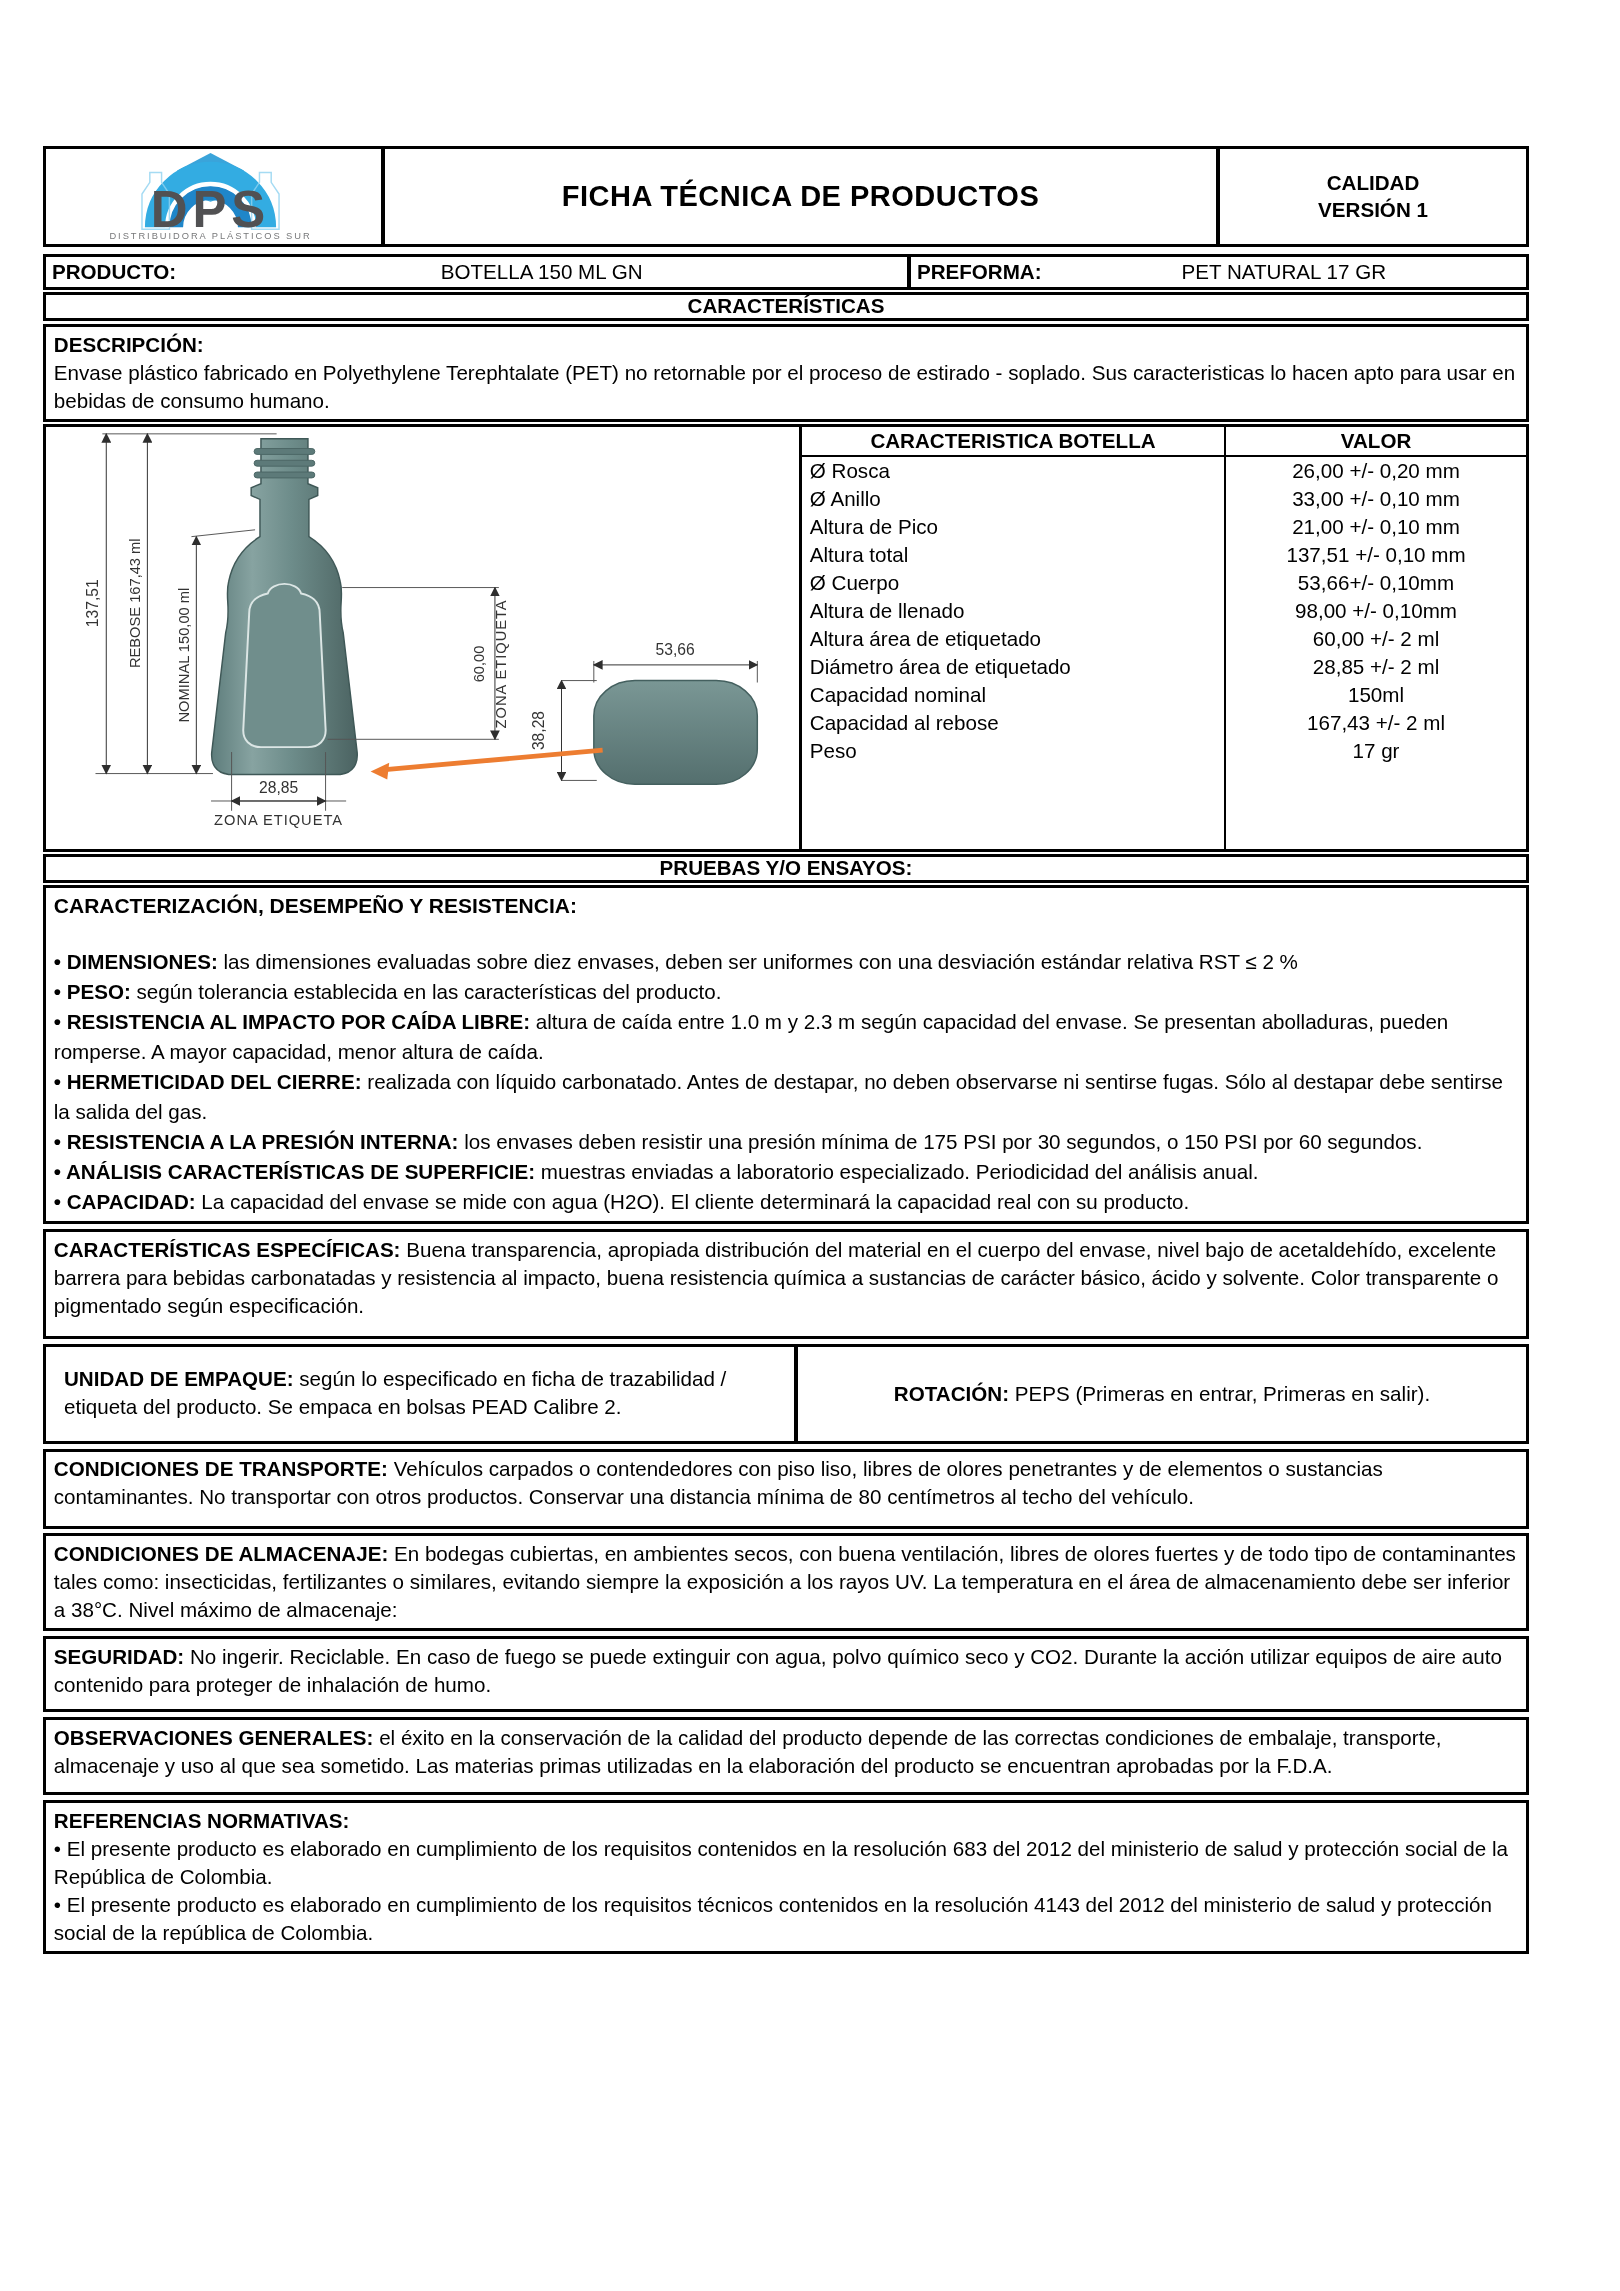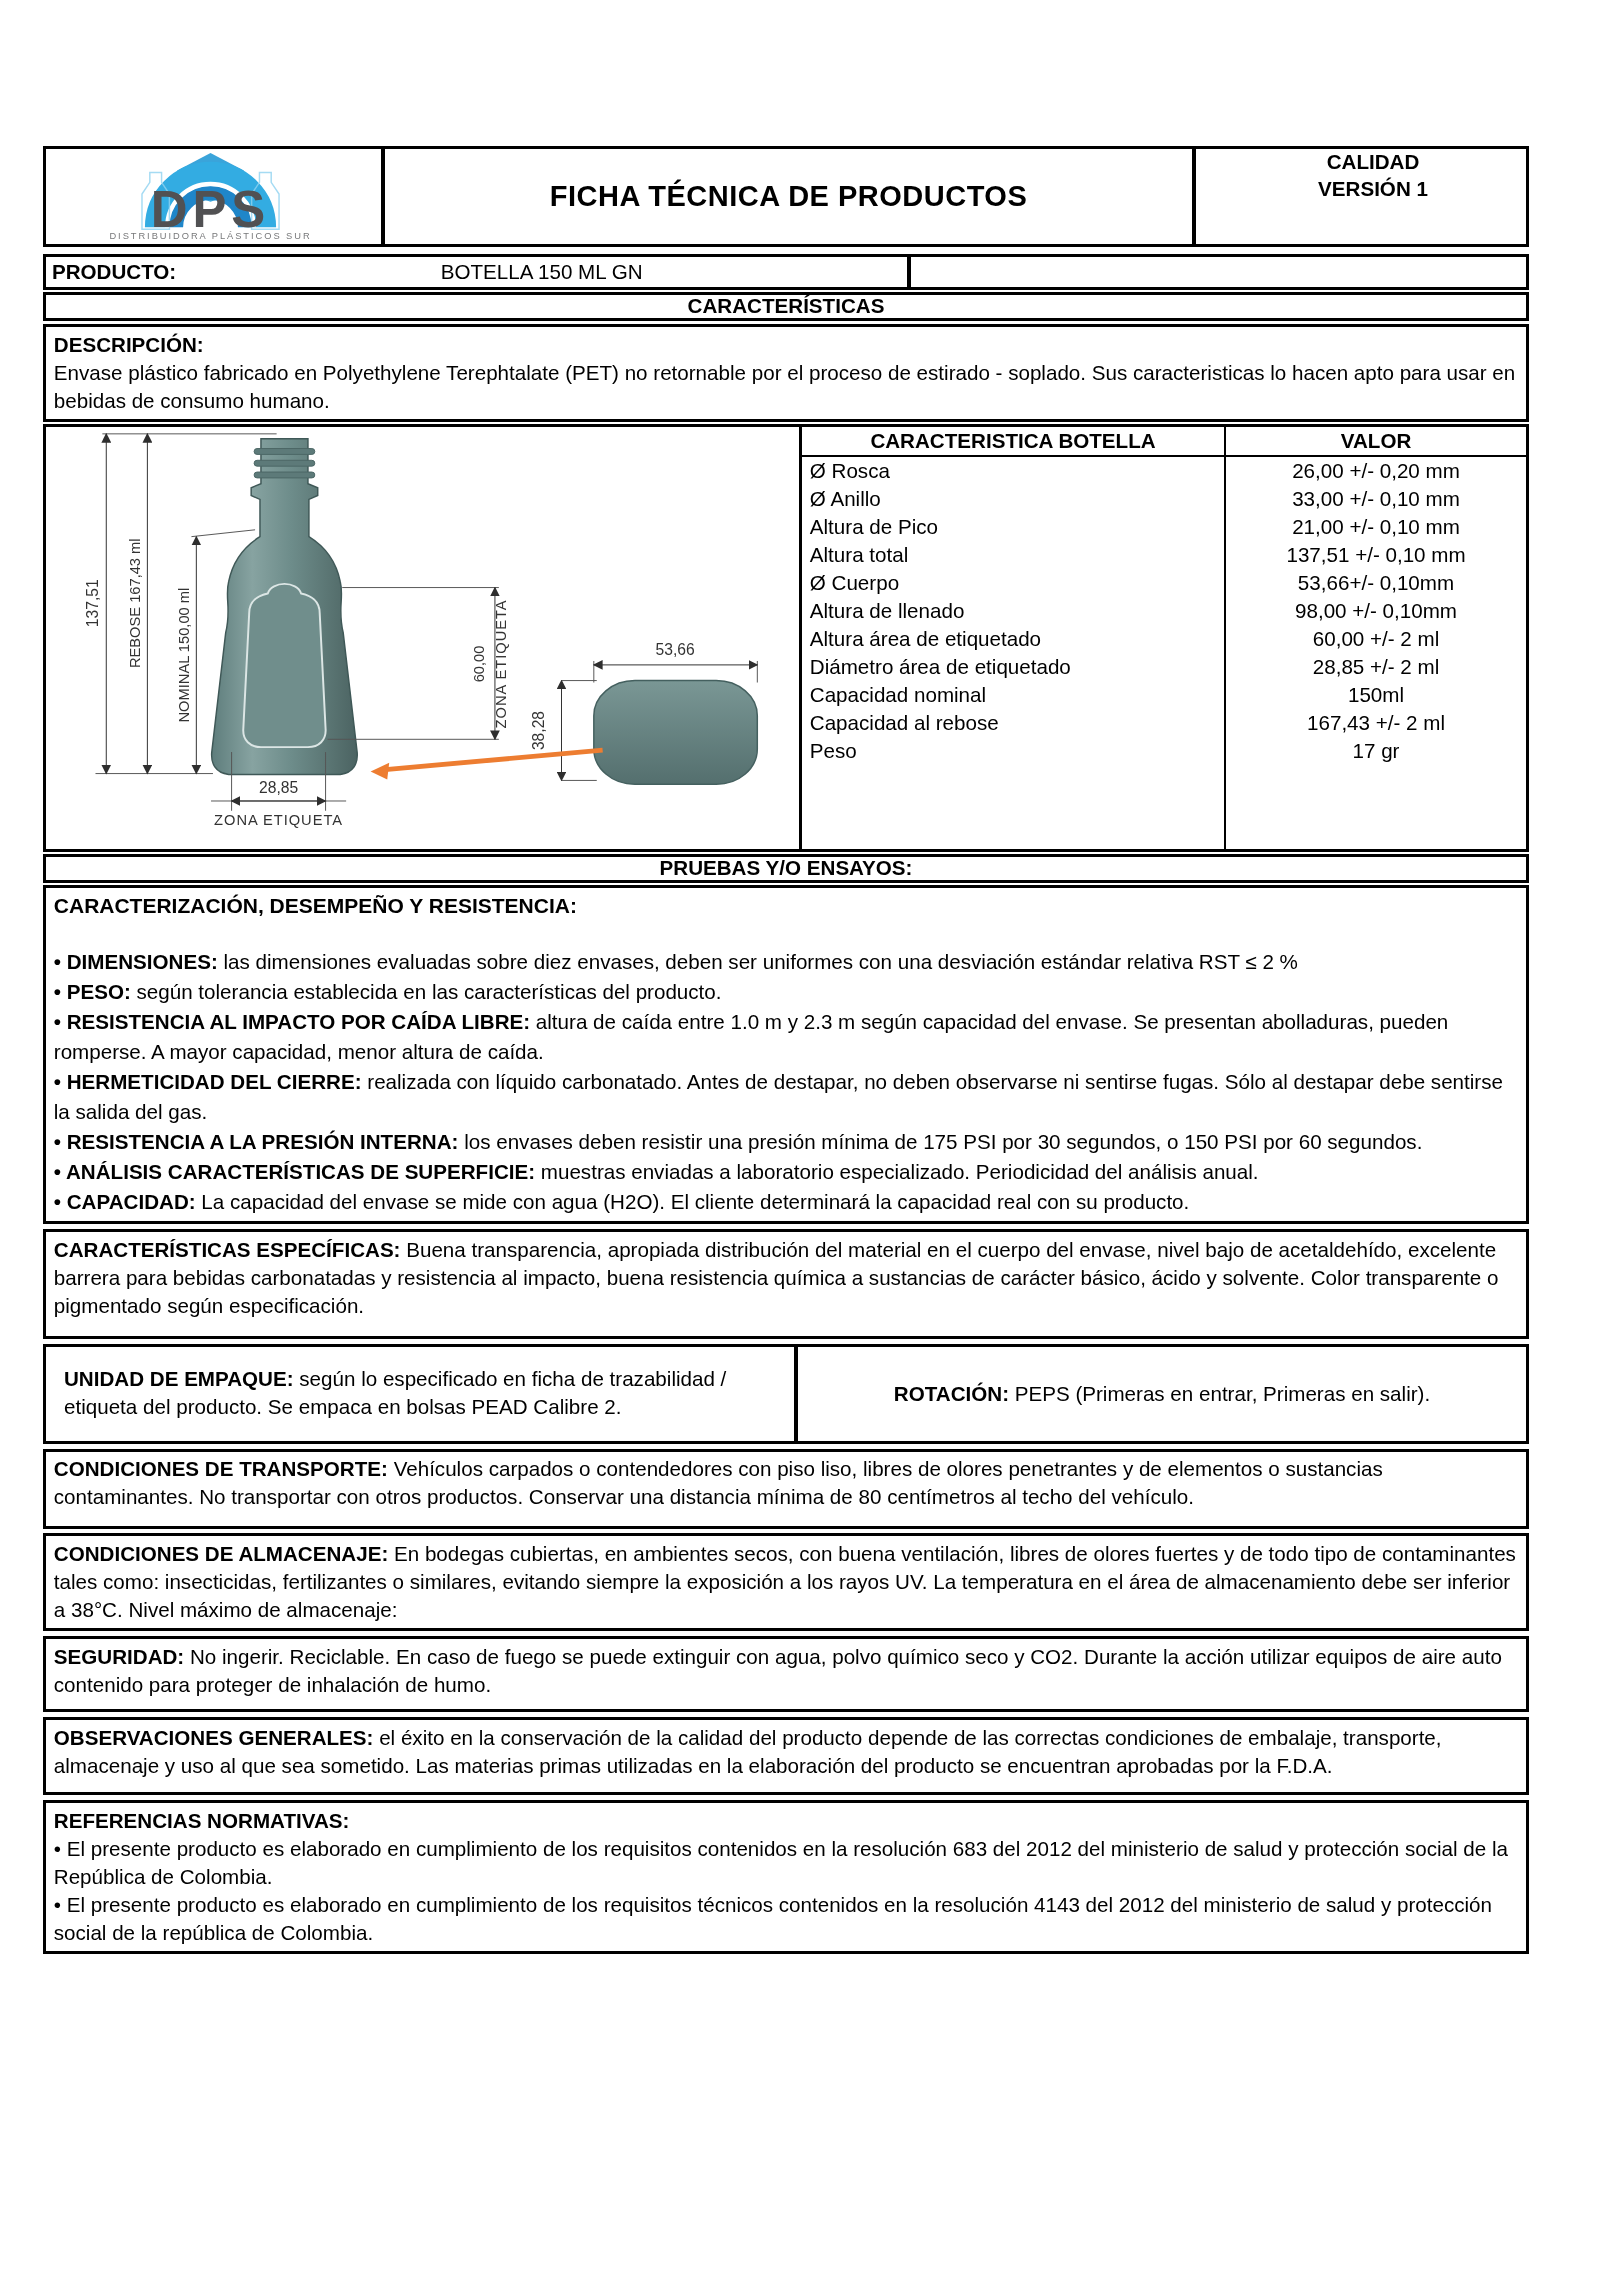--- a/index.html
+++ b/index.html
@@ -8,21 +8,21 @@
   .doc{position:absolute;left:43px;top:146px;width:1486px;}
   .box{border:3.9px solid #000;box-sizing:border-box;background:#fff;}
   .t{font-size:20.6px;line-height:28px;}
   b{font-weight:bold;}
 
   
   .header{display:flex;height:101px;}
   .cell-logo{width:339px;border-right:4.9px solid #000;box-sizing:border-box;position:relative;}
   .cell-title{flex:1;border-right:4.9px solid #000;box-sizing:border-box;display:flex;align-items:center;justify-content:center;}
   .title{font-size:29px;font-weight:bold;letter-spacing:0.5px;}
-  .cell-quality{width:306px;display:flex;flex-direction:column;align-items:center;font-size:20.6px;font-weight:bold;line-height:26.5px;padding-left:24px;}
+  .cell-quality{width:306px;display:flex;flex-direction:column;align-items:center;justify-content:center;font-size:20.6px;font-weight:bold;line-height:26.5px;}
 
   
   .row-product{margin-top:6.9px;height:36px;display:flex;align-items:stretch;}
   .pcell{display:flex;align-items:center;box-sizing:border-box;}
   .pcell .lbl{font-weight:bold;font-size:20.6px;padding-left:5.9px;white-space:nowrap;}
   .pcell .val{flex:1;text-align:center;font-size:20.6px;}
   .pcell-left{width:865px;border-right:4.9px solid #000;}
   .pcell-right{flex:1;}
 
   .sec{margin-top:3.9px;padding:3.9px 7.8px;}
@@ -91,20 +91,24 @@
       <div class="cell-quality">
         <span>CALIDAD</span>
         <span>VERSIÓN 1</span>
       </div>
     </div>
 
     <div class="box row-product">
       <div class="pcell pcell-left">
         <span class="lbl">PRODUCTO:</span>
         <span class="val">BOTELLA 150 ML GN</span>
+      </div>
+      <div class="pcell pcell-right">
+        <span class="lbl">PREFORMA:</span>
+        <span class="val">PET NATURAL 17 GR</span>
       </div>
     </div>
 
     <div class="box bar">
       <span>CARACTERÍSTICAS</span>
     </div>
 
     <div class="box sec" style="margin-top:2.9px;min-height:86px;">
       <span class="t"><b>DESCRIPCIÓN:</b></span>
       <span class="t">Envase plástico fabricado en Polyethylene Terephtalate (PET) no retornable por el proceso de estirado - soplado. Sus caracteristicas lo hacen apto para usar en bebidas de consumo humano.</span>

